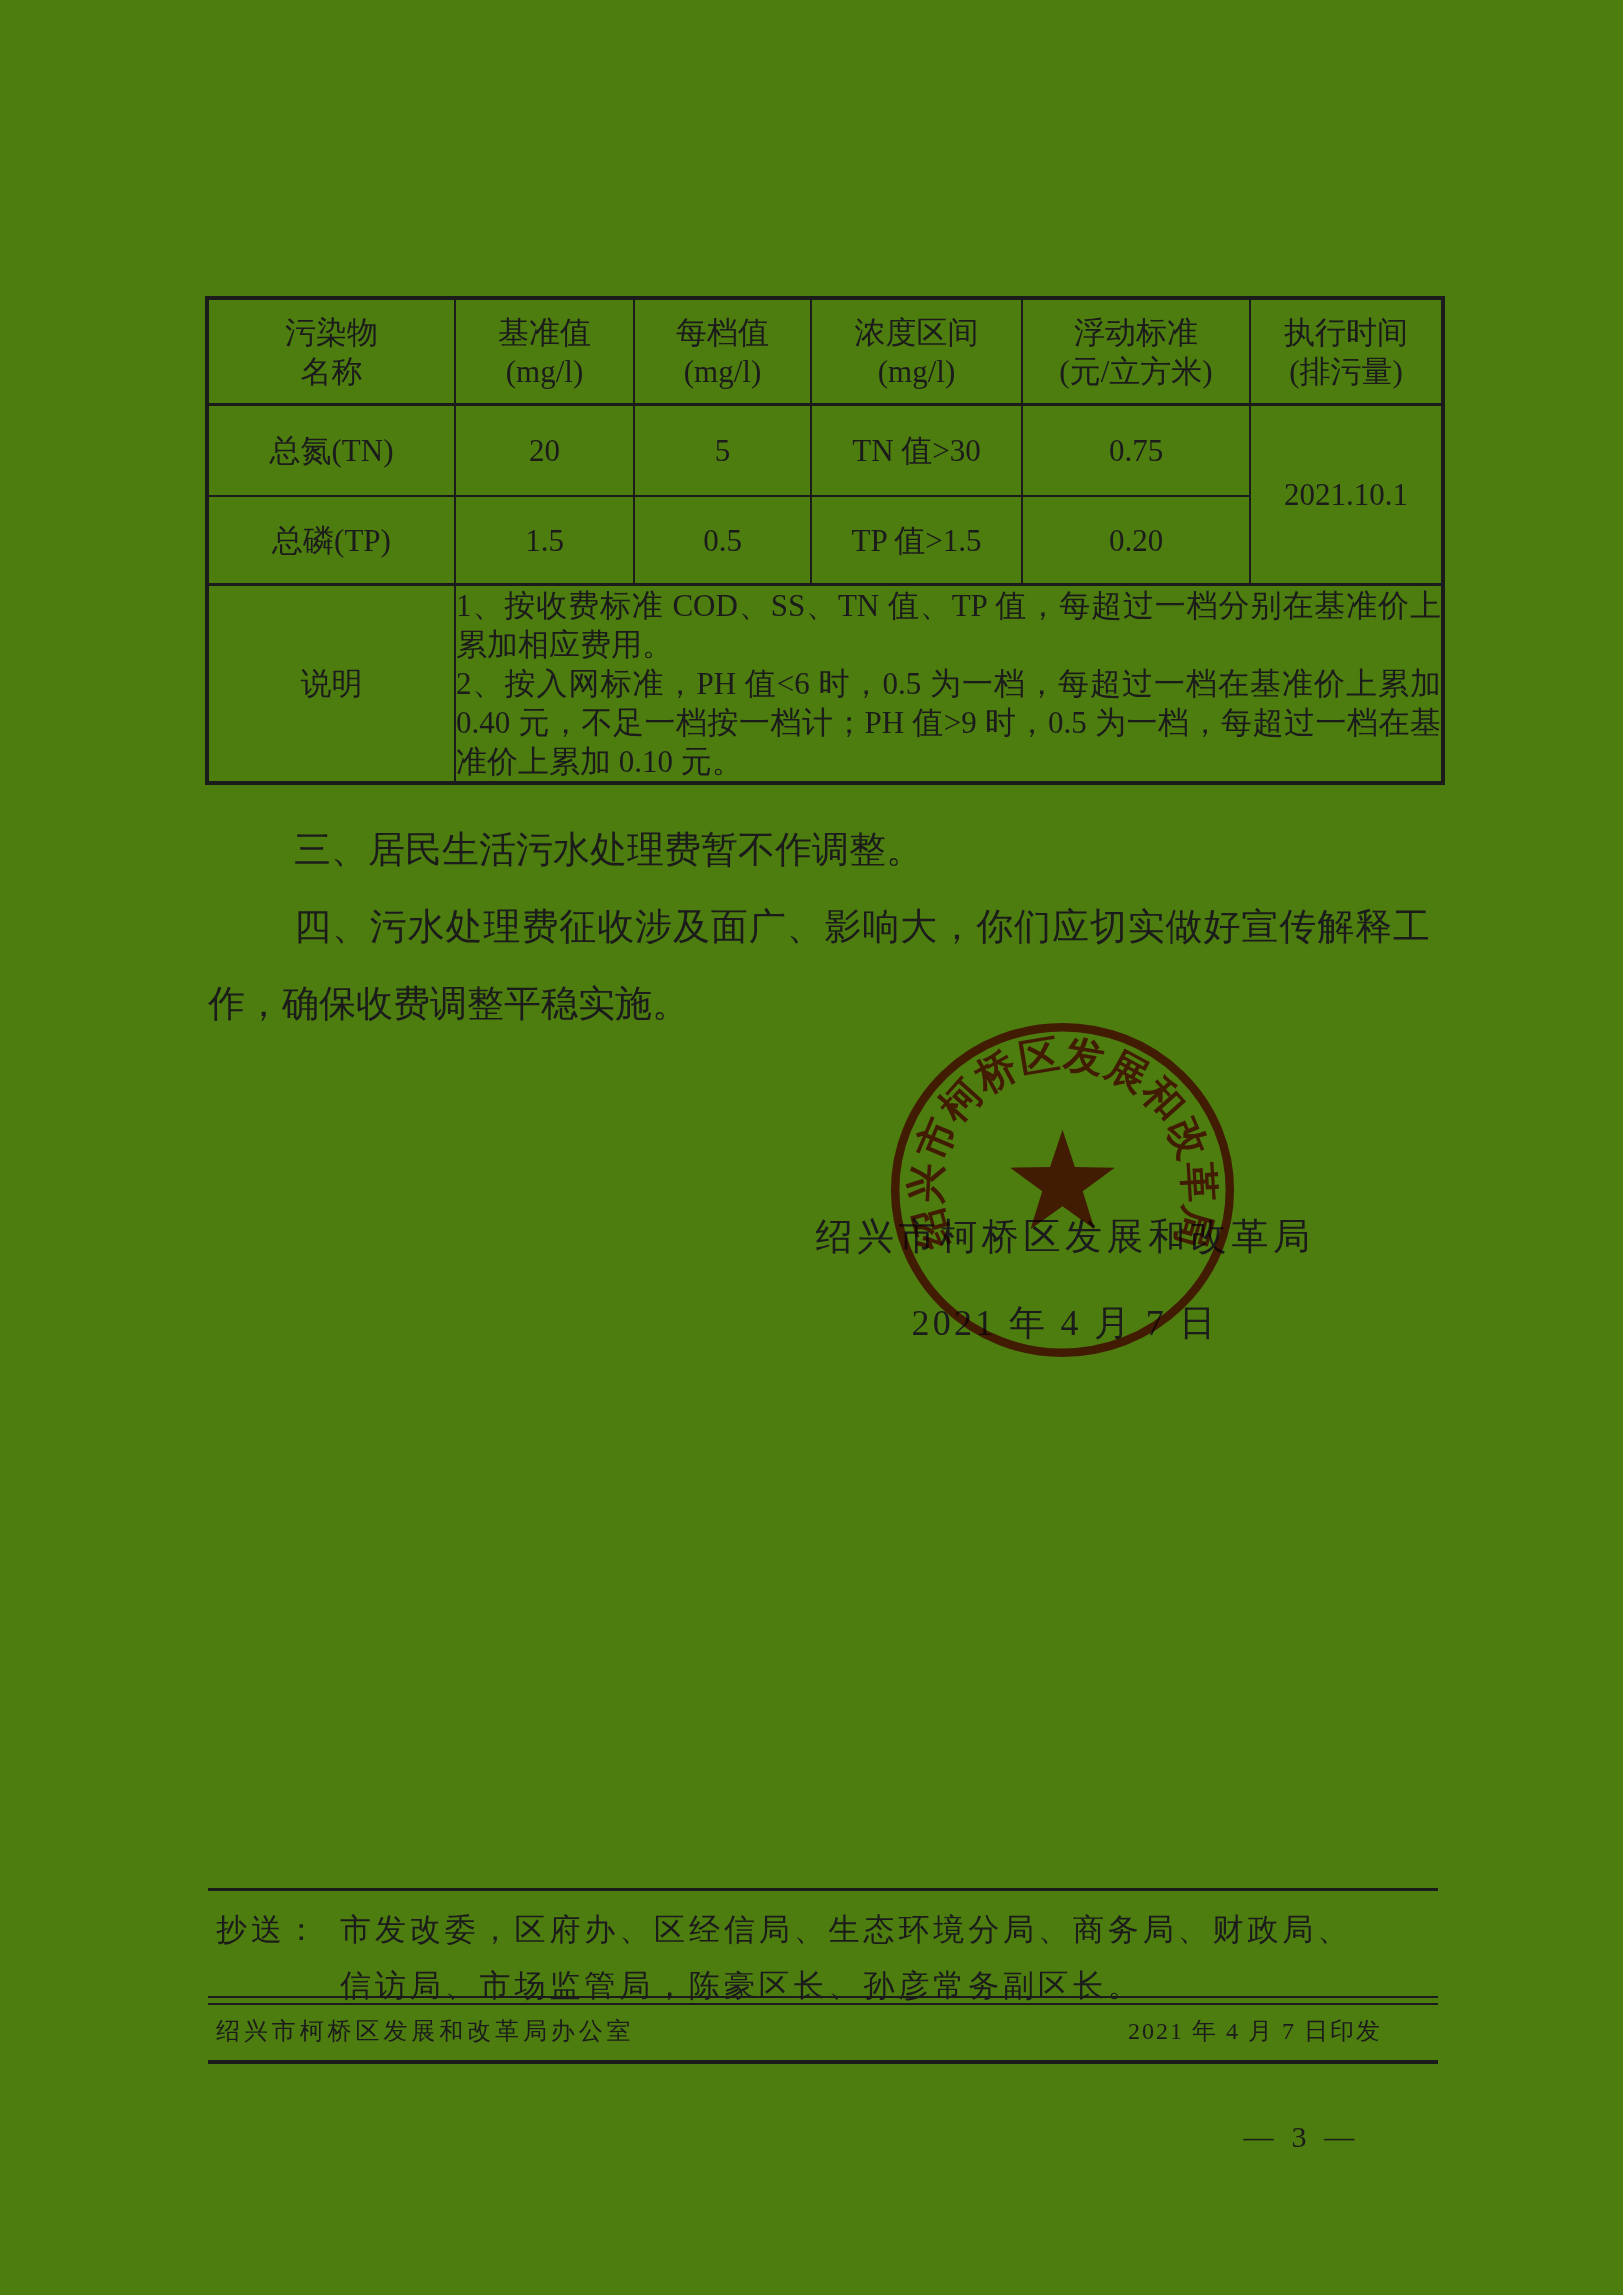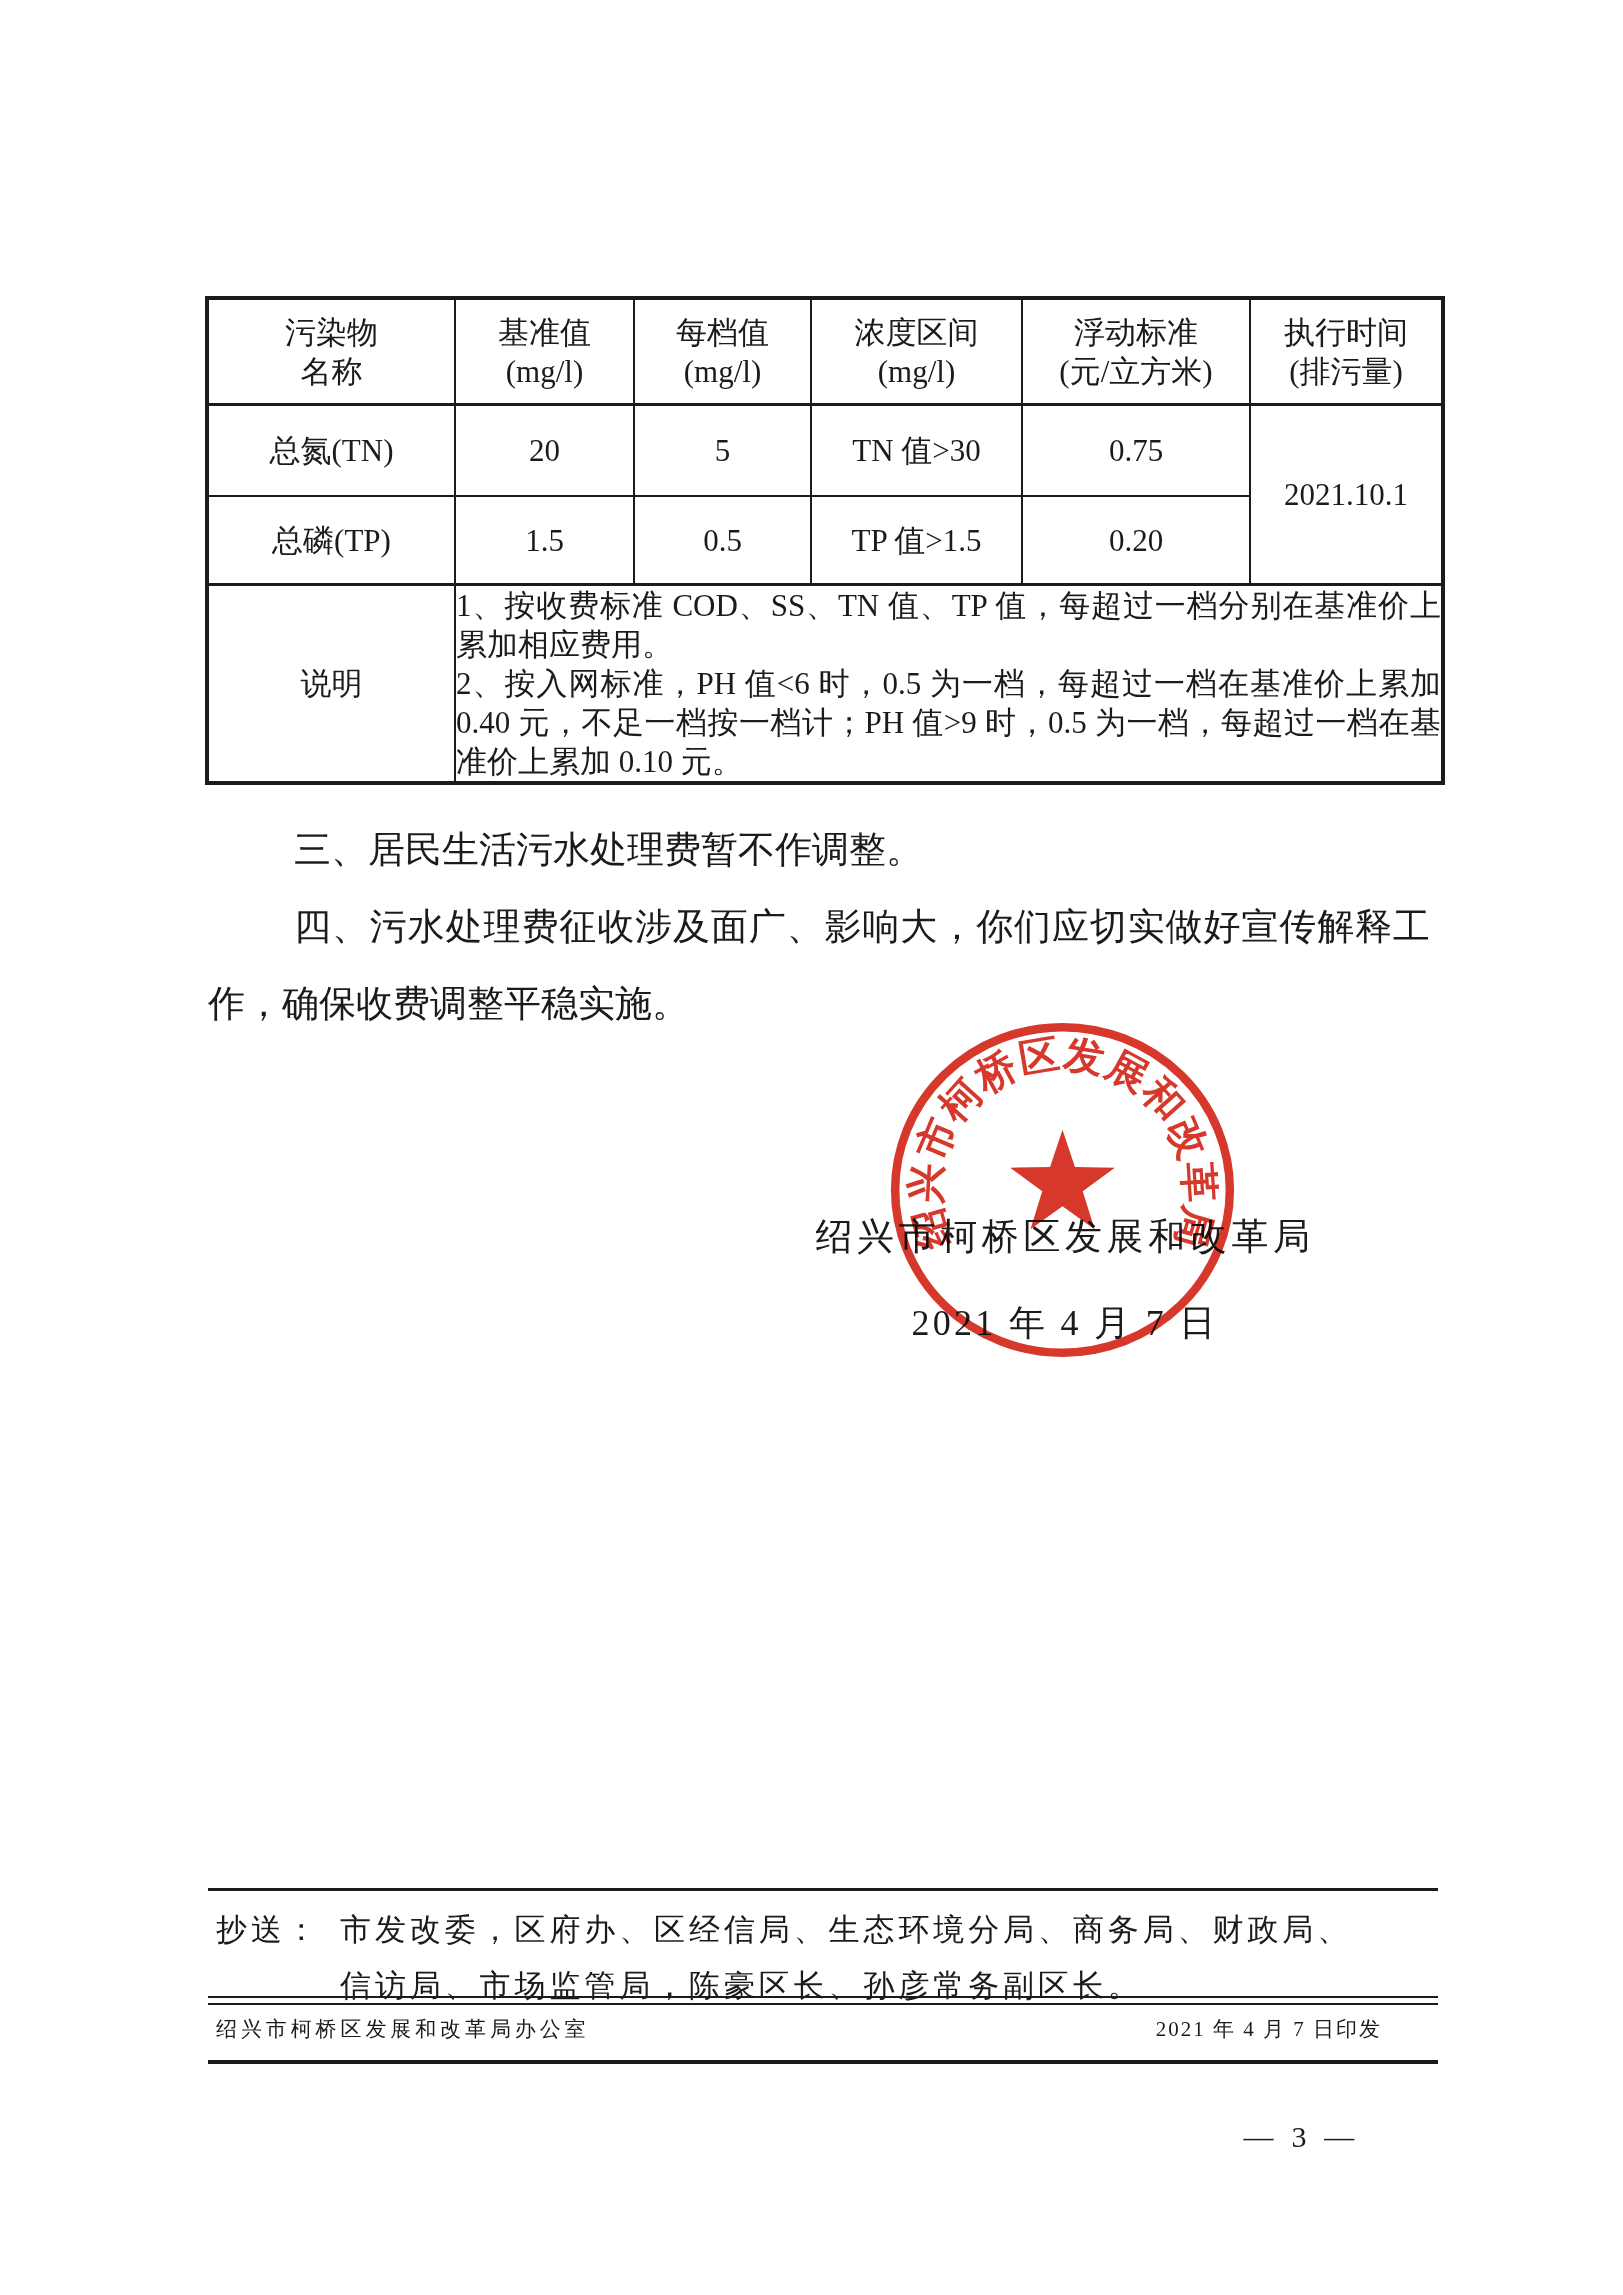--- a/index.html
+++ b/index.html
@@ -1,17 +1,17 @@
 <!DOCTYPE html>
 <html style="font-size:10.5px"><head>
 <meta charset="utf-8">
 <style>
   html,body{margin:0;padding:0;background:#e8e8e8;}
   .page{
-    position:relative;width:1623px;height:2295px;background:#ffffff;
+    position:relative;width:1623px;height:2295px;background:#4d7c0f;
     font-family:"Liberation Serif","DejaVu Serif",serif;color:#1b1b1b;overflow:hidden;
   }
 
   
   .fee-table{
     position:absolute;left:205px;top:296px;width:1237px;
     border-collapse:collapse;table-layout:fixed;border:4.6px solid #1b1b1b;
   }
   .fee-table td{
     border:2px solid #1b1b1b;text-align:center;vertical-align:middle;
@@ -50,21 +50,21 @@
   .seal-text{fill:#d3281a;font-size:61px;font-weight:bold;letter-spacing:2px;
     font-family:"Liberation Serif","DejaVu Serif",serif;}
 
   
   .rule-top{position:absolute;left:208px;top:1888px;width:1230px;height:0;border-top:3.9px solid #1b1b1b;}
   .cc-block{position:absolute;left:216px;top:1902px;width:1218px;font-size:31px;line-height:56px;letter-spacing:3.9px;}
   .cc-label{display:inline-block;width:124px;}
   .cc-line2{margin-left:124px;}
   .rule-double{position:absolute;left:208px;top:1996px;width:1230px;height:5.2px;
     border-top:2px solid #1b1b1b;border-bottom:2px solid #1b1b1b;}
-  .office-line{position:absolute;left:216px;top:2015px;width:1217px;font-size:21px;
+  .office-line{position:absolute;left:216px;top:2015px;width:1217px;font-size:24px;
     letter-spacing:3.9px;display:flex;justify-content:space-between;white-space:nowrap;}
   .print-date{padding-right:51px;letter-spacing:2px;}
   .rule-bottom{position:absolute;left:208px;top:2060px;width:1230px;height:0;border-top:4.6px solid #1b1b1b;}
   .page-number{position:absolute;left:1197px;top:2120px;width:209px;text-align:center;
     font-size:30px;letter-spacing:5.2px;white-space:nowrap;}
 </style>
 </head>
 <body>
 
 <div class="page">

